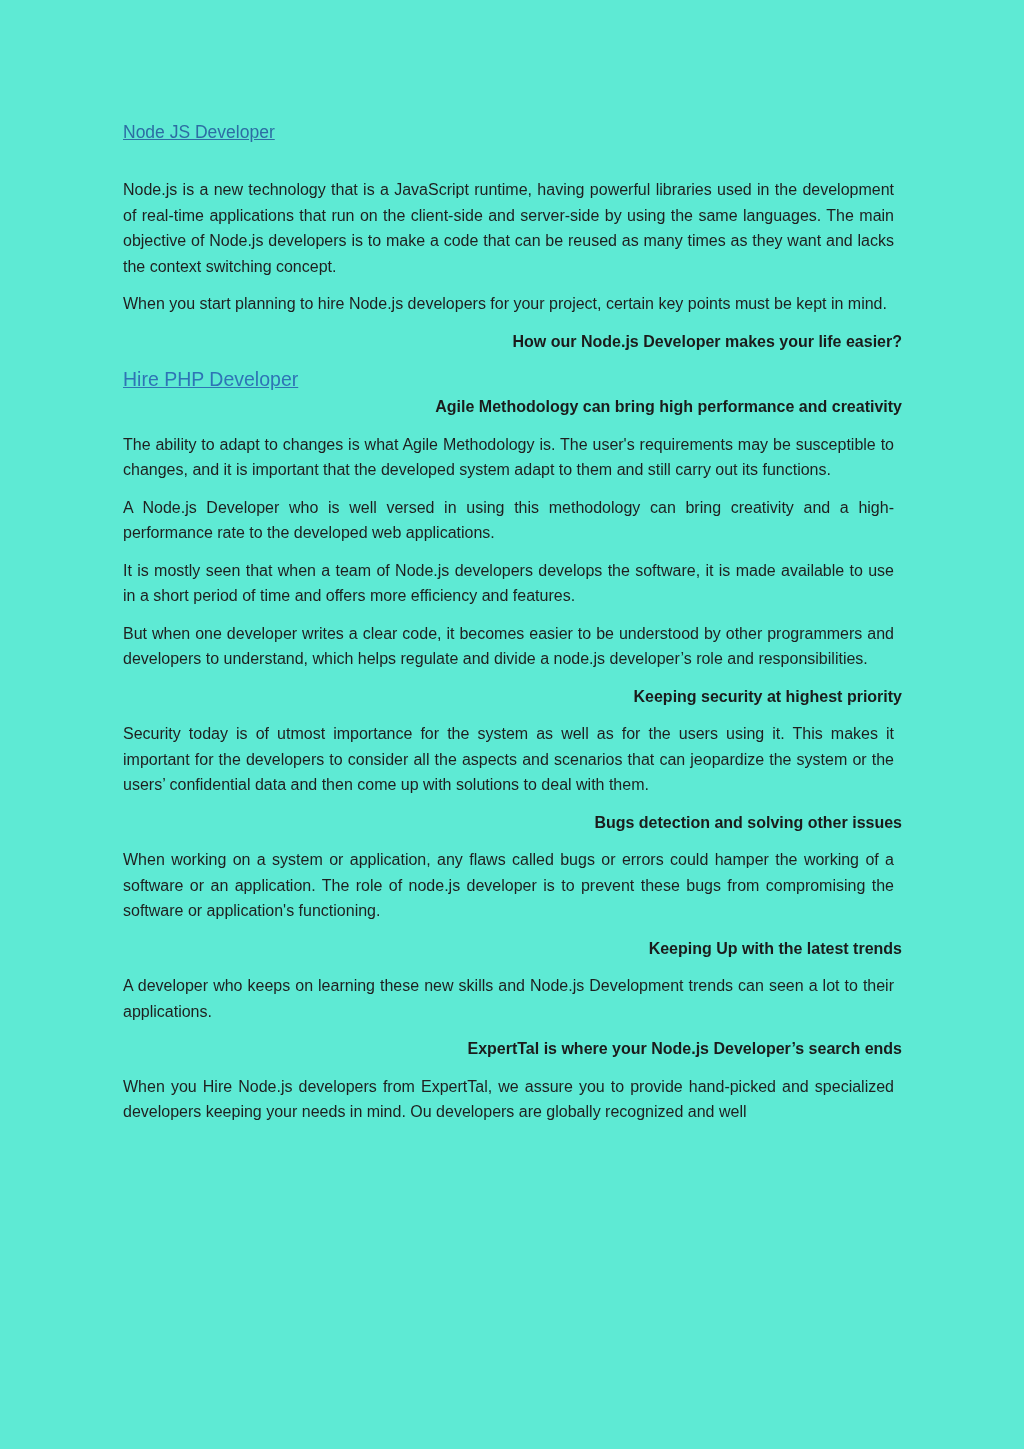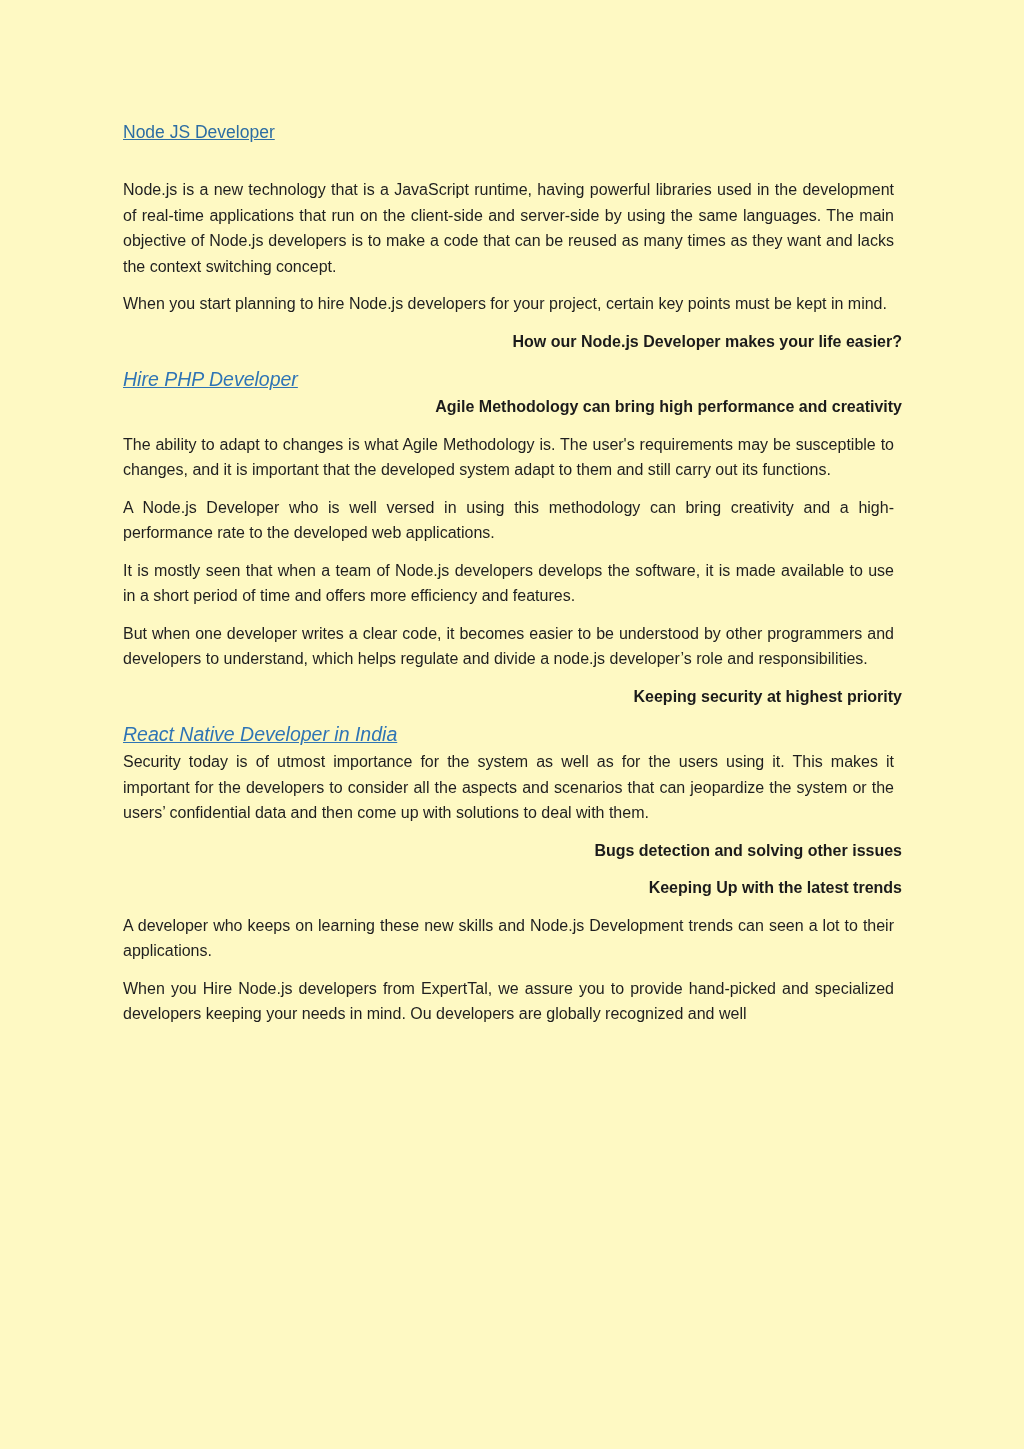--- a/index.html
+++ b/index.html
@@ -4,21 +4,21 @@
 <style>
   html, body {
     margin: 0;
     padding: 0;
     background: #ffffff;
   }
   .page {
     position: relative;
     width: 1024px;
     height: 1449px;
-    background: #fef9c3;
+    background: #5eead4;
     overflow: hidden;
     font-family: "Liberation Sans", "DejaVu Sans", sans-serif;
   }
   .content {
     position: absolute;
     left: 123px;
     top: 121px;
     width: 779px;
   }
   .para {
@@ -45,21 +45,20 @@
     font-size: 17.5px;
     line-height: 22px;
     color: #2d6da3;
     margin: 0 0 34px 0;
   }
   a.link-big {
     font-size: 19.5px;
     line-height: 27px;
     color: #2e74b5;
     margin: 0 0 1px 0;
-    font-style: italic;
   }
 </style>
 </head>
 <body>
 
 <div class="page">
   <div class="content">
 
     <a class="doc-link link-top">Node JS Developer</a>
 
@@ -78,28 +77,29 @@
 
     <p class="para">A Node.js Developer who is well versed in using this methodology can bring creativity and a high-performance rate to the developed web applications.</p>
 
 
     <p class="para">It is mostly seen that when a team of Node.js developers develops the software, it is made available to use in a short period of time and offers more efficiency and features.</p>
 
     <p class="para">But when one developer writes a clear code, it becomes easier to be understood by other programmers and developers to understand, which helps regulate and divide a node.js developer’s role and responsibilities.</p>
 
     <p class="heading">Keeping security at highest priority</p>
 
-    <a class="doc-link link-big">React Native Developer in India</a>
 
     <p class="para">Security today is of utmost importance for the system as well as for the users using it. This makes it important for the developers to consider all the aspects and scenarios that can jeopardize the system or the users’ confidential data and then come up with solutions to deal with them.</p>
 
     <p class="heading">Bugs detection and solving other issues</p>
 
+    <p class="para">When working on a system or application, any flaws called bugs or errors could hamper the working of a software or an application. The role of node.js developer is to prevent these bugs from compromising the software or application's functioning.</p>
 
     <p class="heading">Keeping Up with the latest trends</p>
 
     <p class="para">A developer who keeps on learning these new skills and Node.js Development trends can seen a lot to their applications.</p>
 
+    <p class="heading">ExpertTal is where your Node.js Developer’s search ends</p>
 
     <p class="para">When you Hire Node.js developers from ExpertTal, we assure you to provide hand-picked and specialized developers keeping your needs in mind. Ou developers are globally recognized and well</p>
 
   </div>
 </div>
 
 </body></html>

